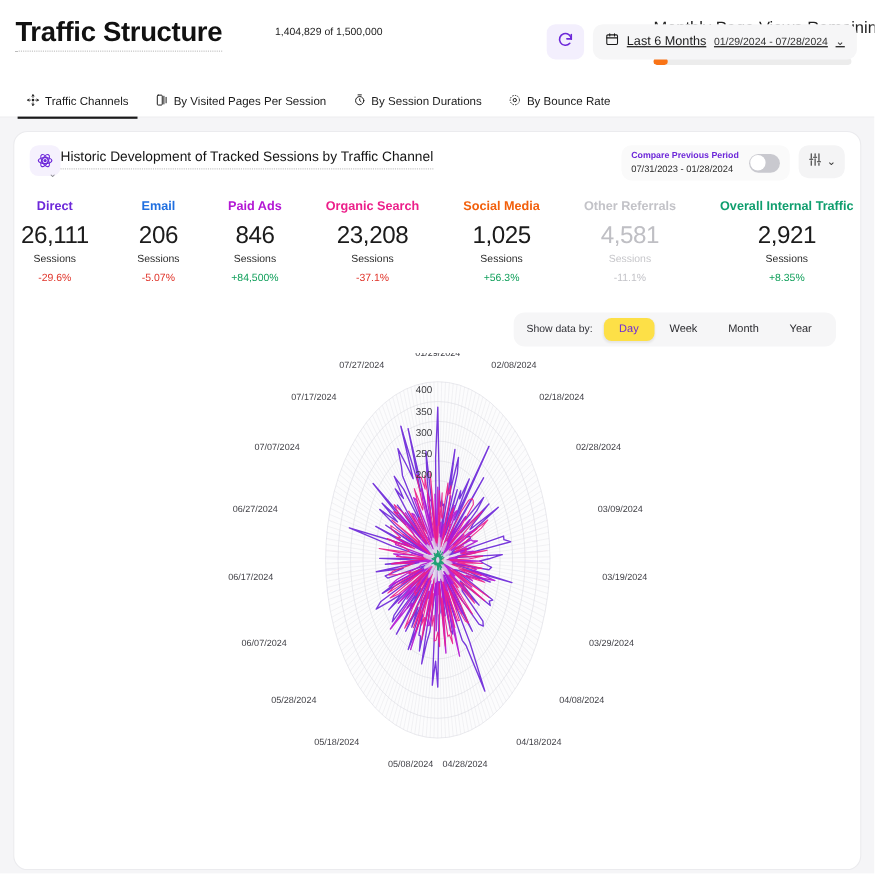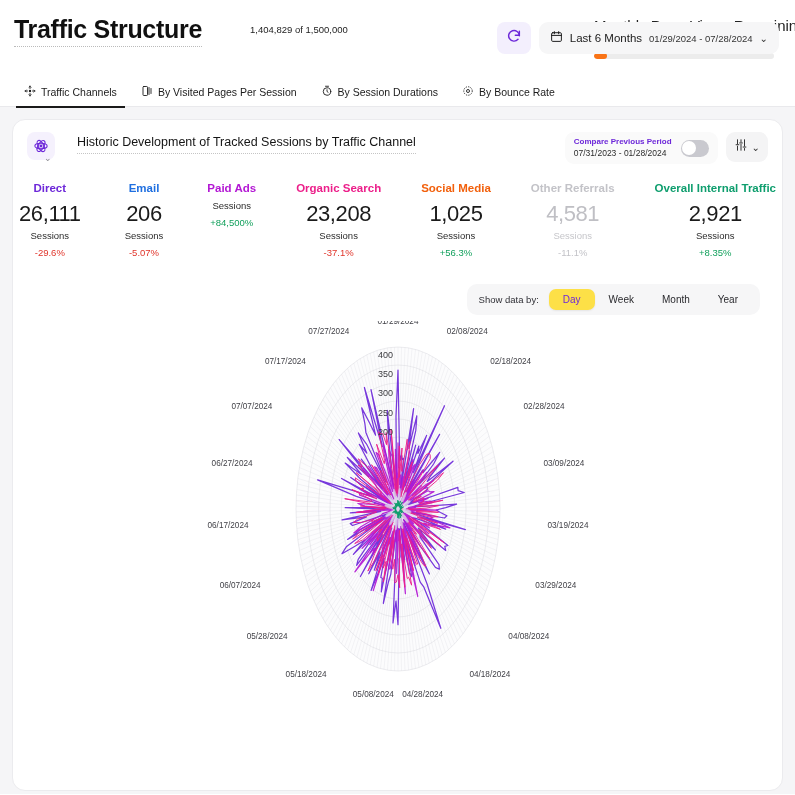--- a/index.html
+++ b/index.html
@@ -62,20 +62,21 @@
   .refresh-btn {
     width: 34px; height: 32px; border-radius: 8px;
     background: #f3effd; display: flex; align-items: center; justify-content: center;
     cursor: pointer; border: none;
   }
   .date-pill {
     display: flex; align-items: center; gap: 7px;
     height: 32px; padding: 0 11px;
     background: #f6f6f7; border-radius: 9px;
     cursor: pointer;
+    text-decoration: underline;
   }
   .date-pill .main { font-size: 11.5px; color: #1a1a1a; font-weight: 400; white-space: nowrap;}
   .date-pill .range { font-size: 9.5px; color: #333; white-space: nowrap; }
   .chev { font-size: 10px; color: #333; }
 
   
   .tabs {
     display: flex; align-items: center; gap: 0px;
     padding-left: 12px;
     border-bottom: 1px solid #e9e9ec;
@@ -115,21 +116,21 @@
     padding: 14px 14px 0 14px;
     position: relative;
   }
   .card-ico {
     width: 28px; height: 28px; border-radius: 8px;
     background: #f5f1fd; display: flex; align-items: center; justify-content: center;
     flex: none; margin-top: -2px;
   }
   .card-ico-chev { position: absolute; left: 31px; top: 33px; font-size: 9px; color: #8a8a90; }
   .card-title {
-    margin-left: 22px; font-size: 12.5px; color: #151515;
+    margin-left: 0; font-size: 12.5px; color: #151515;
     border-bottom: 1px dotted #c5c5c5; padding-bottom: 2px; line-height: 1.35;
   }
   .card-head-right {
     position: absolute; right: 14px; top: 12px;
     display: flex; gap: 8px;
   }
   .compare-pill {
     display: flex; align-items: center; gap: 9px;
     background: #fafafa; border-radius: 9px; padding: 5px 9px;
     cursor: pointer;
@@ -312,20 +313,21 @@
         <div class="kpi-delta" style="color:#e0342a">-29.6%</div>
       </div>
       <div class="kpi">
         <div class="kpi-label" style="color:#1f6fe0">Email</div>
         <div class="kpi-value">206</div>
         <div class="kpi-unit">Sessions</div>
         <div class="kpi-delta" style="color:#e0342a">-5.07%</div>
       </div>
       <div class="kpi">
         <div class="kpi-label" style="color:#b317d4">Paid Ads</div>
+        <div class="kpi-value">846</div>
         <div class="kpi-unit">Sessions</div>
         <div class="kpi-delta" style="color:#12a05c">+84,500%</div>
       </div>
       <div class="kpi">
         <div class="kpi-label" style="color:#ec1f8a">Organic Search</div>
         <div class="kpi-value">23,208</div>
         <div class="kpi-unit">Sessions</div>
         <div class="kpi-delta" style="color:#e0342a">-37.1%</div>
       </div>
       <div class="kpi">

